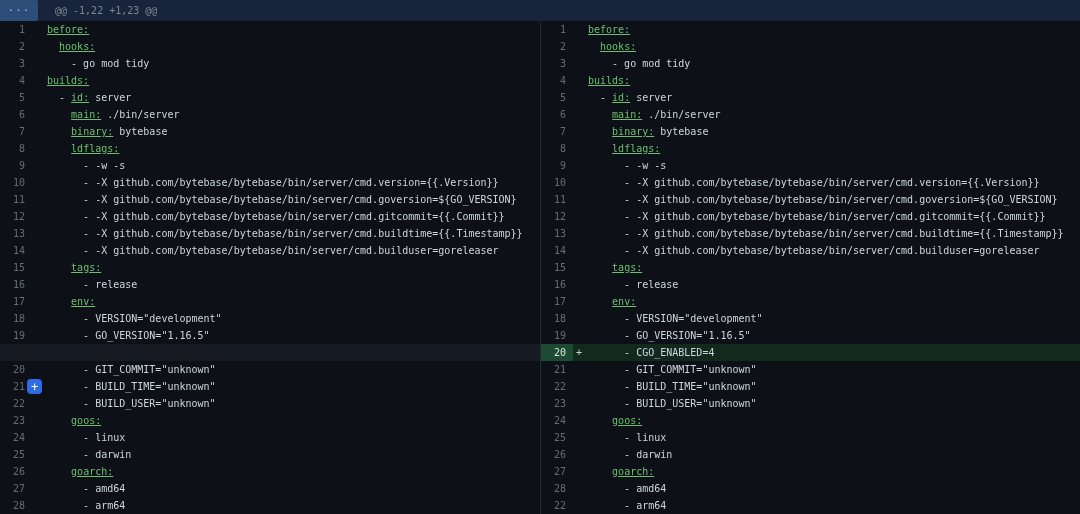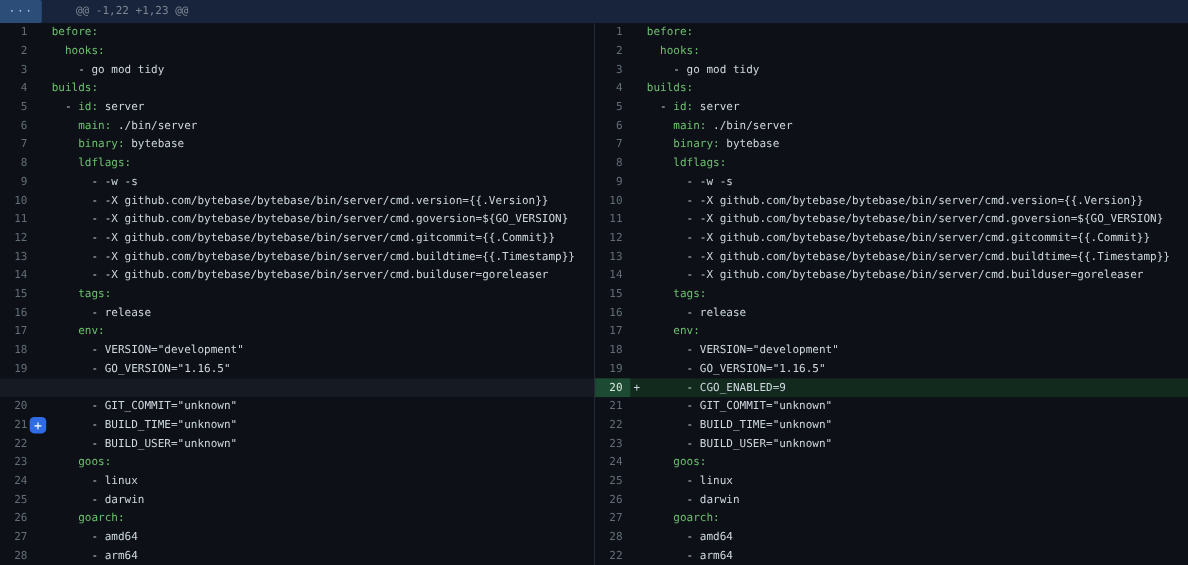--- a/index.html
+++ b/index.html
@@ -17,41 +17,41 @@
     height:21px; background:var(--hunk-bg);
   }
   .expand-btn {
     width:38px; display:flex; align-items:center; justify-content:center;
     background:var(--expand-bg); color:var(--expand-fg);
     font-size:11px; letter-spacing:1px; line-height:1;
     border-radius:0 2px 2px 0; cursor:pointer; user-select:none;
   }
   .hunk-text {
     display:flex; align-items:center;
-    padding-left:31px; color:var(--hunk-fg); font-size:10px; white-space:pre;
+    padding-left:17px; color:var(--hunk-fg); font-size:10px; white-space:pre;
   }
   
   .diff { display:flex; }
   .pane { width:540px; box-sizing:border-box; }
   .pane.right { border-left:1px solid var(--divider); }
   .row {
     position:relative; display:flex;
     height:17px; line-height:17px; font-size:10px;
   }
   .num {
     width:32px; min-width:32px; box-sizing:border-box;
     text-align:right; padding-right:7px;
     color:var(--num); cursor:pointer;
   }
   .marker {
     width:15px; min-width:15px; box-sizing:border-box;
     padding-left:3px; color:var(--code);
   }
   .code { white-space:pre; color:var(--code); }
-  .code .key { color:var(--key); }
+  .code .key { color:var(--key);text-decoration:underline; }
   .row.add { background:var(--add-bg); }
   .row.add .num { background:var(--add-num-bg); color:var(--add-num-fg); }
   .row.placeholder { background:var(--ph-bg); }
   .comment-btn {
     position:absolute; left:27px; top:1px;
     width:15px; height:15px; border-radius:4px;
     background:var(--btn-bg); color:var(--btn-fg);
     display:flex; align-items:center; justify-content:center;
     font-size:12px; line-height:1; cursor:pointer; z-index:2; user-select:none;
   }
@@ -301,21 +301,21 @@
           <div class="code">      - VERSION="development"</div>
         </div>
         <div class="row">
           <div class="num">19</div>
           <div class="marker"></div>
           <div class="code">      - GO_VERSION="1.16.5"</div>
         </div>
         <div class="row add">
           <div class="num">20</div>
           <div class="marker">+</div>
-          <div class="code">      - CGO_ENABLED=9</div>
+          <div class="code">      - CGO_ENABLED=4</div>
         </div>
         <div class="row">
           <div class="num">21</div>
           <div class="marker"></div>
           <div class="code">      - GIT_COMMIT="unknown"</div>
         </div>
         <div class="row">
           <div class="num">22</div>
           <div class="marker"></div>
           <div class="code">      - BUILD_TIME="unknown"</div>

